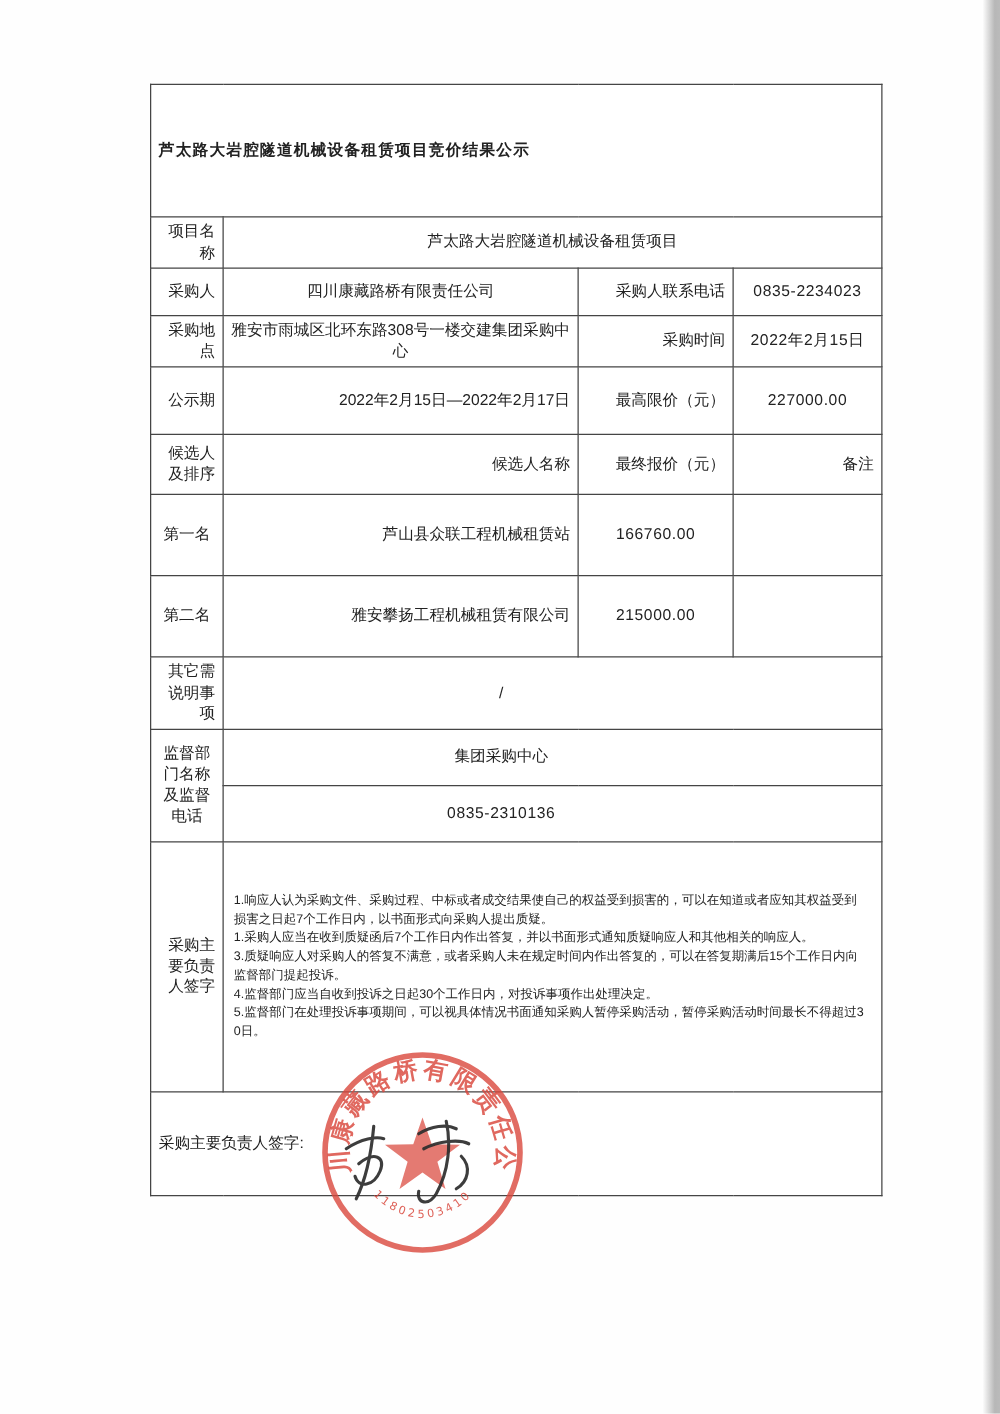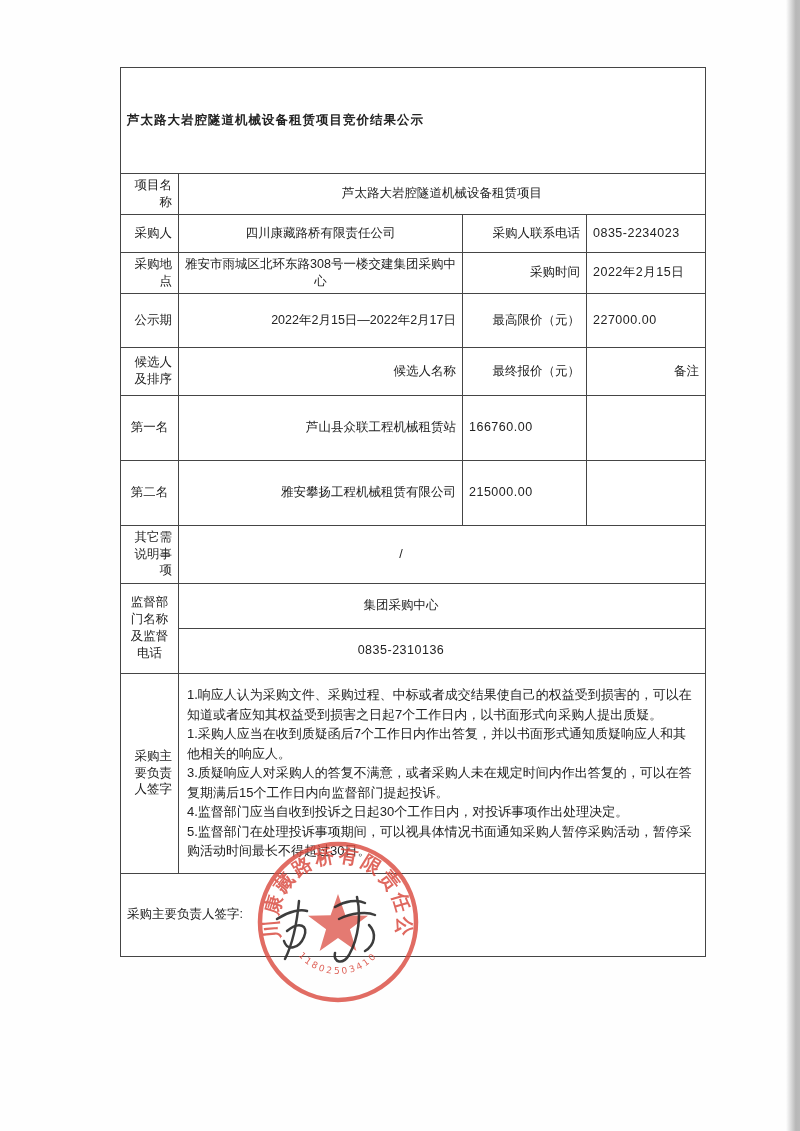--- a/index.html
+++ b/index.html
@@ -38,23 +38,23 @@
     font-weight: bold;
     font-size: 17.5px;
     letter-spacing: 1px;
     color: #161616;
   }
   .lab { text-align: right; }
   .lab-c { text-align: center; margin-top: 40px; }
   .val-l { text-align: center; }
   .val-c { text-align: right; }
   .span-c { text-align: center; padding-right: 88px !important; }
-  .num { letter-spacing: 0.5px; }
+  .num { text-align: center; letter-spacing: 0.5px; }
   .complaint-cell { vertical-align: middle; padding: 8px 10px 8px 8px !important; }
-  .complaint-cell .item { font-size: 13px; line-height: 1.5; text-align: left; }
+  .complaint-cell .item { font-size: 10px; line-height: 1.5; text-align: left; }
   .sig-cell { vertical-align: middle; padding-left: 6px !important; font-size: 13px; }
   .seal-wrap {
     position: absolute; left: 243px; top: 827px;
     width: 190px; height: 190px;
     pointer-events: none;
   }
   .seal-wrap svg { width: 100%; height: 100%; }
 </style>
 </head>
 <body>

